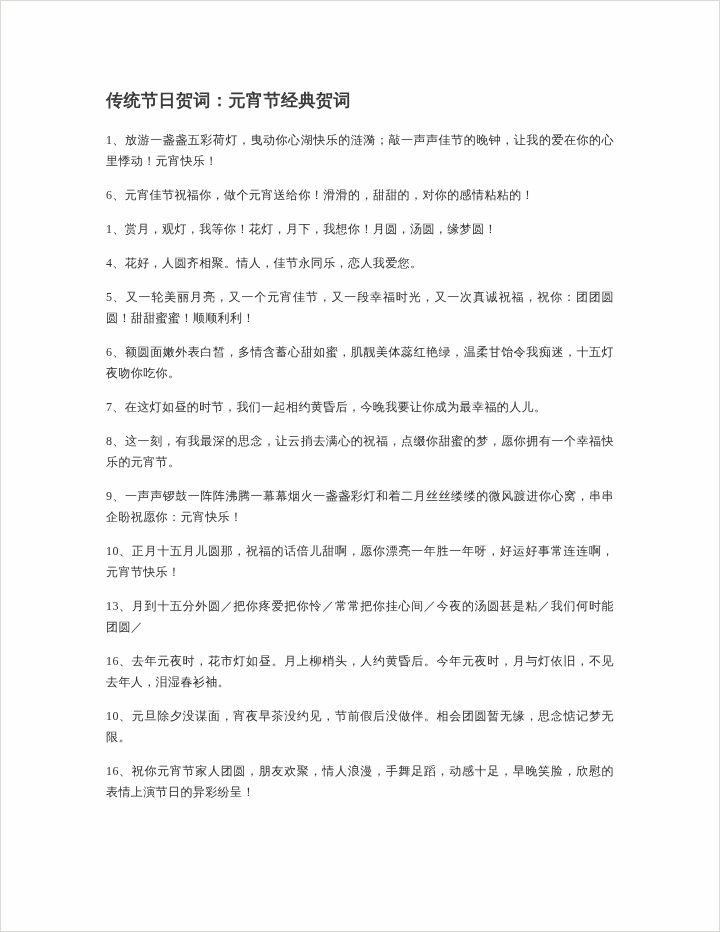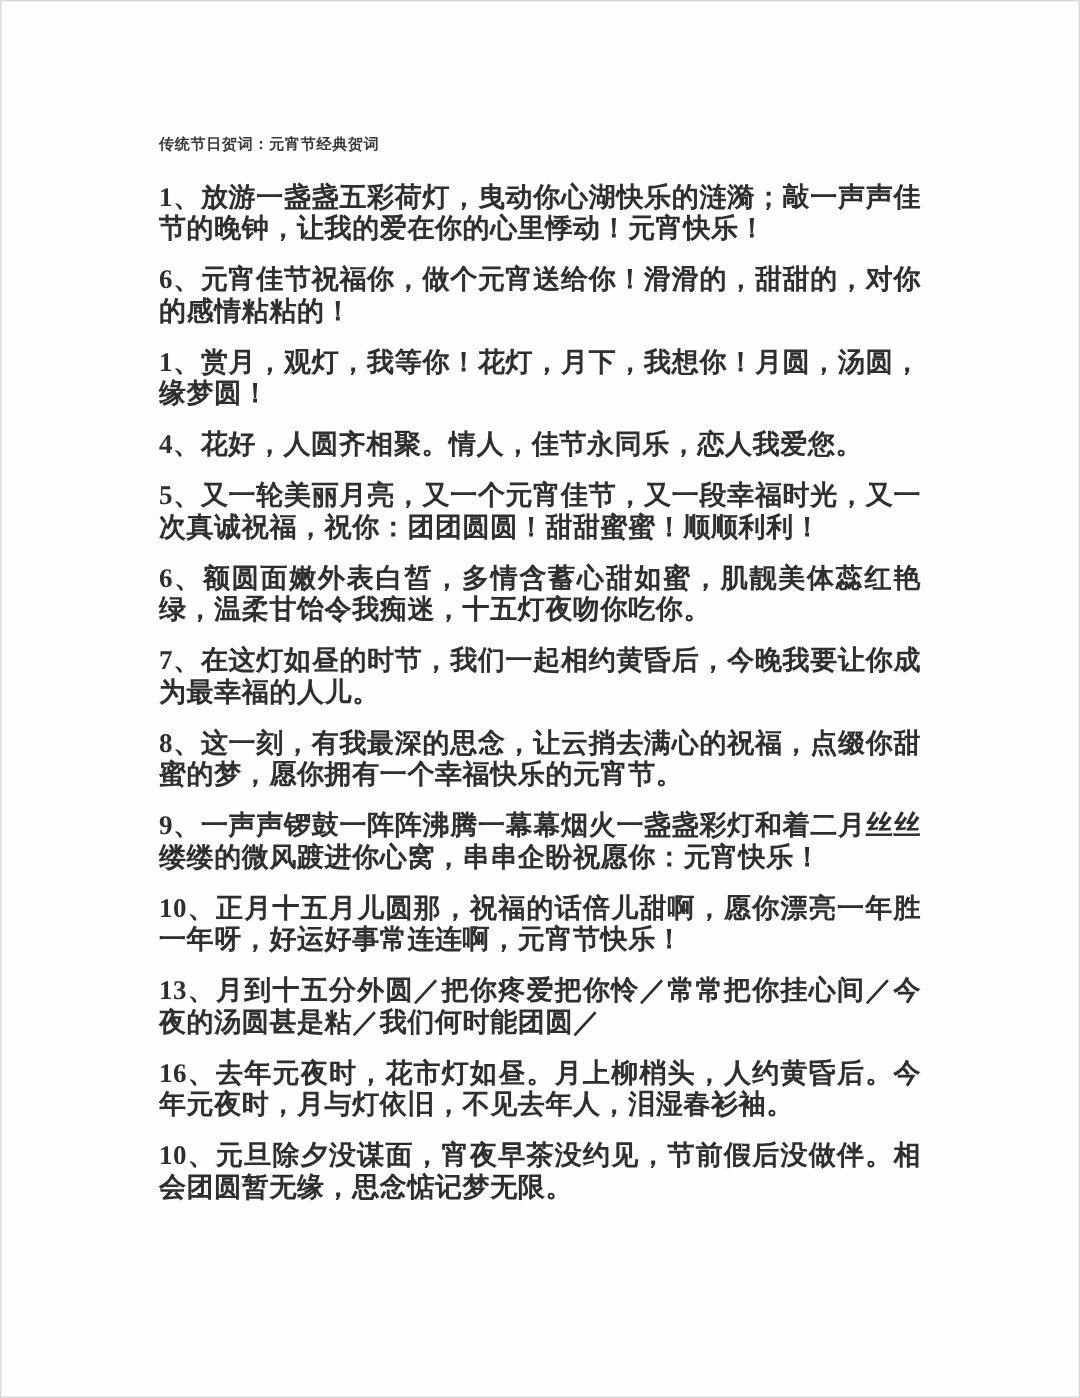--- a/index.html
+++ b/index.html
@@ -14,29 +14,29 @@
     box-sizing: border-box;
     width: 720px;
     height: 932px;
     background: #fefefe;
     border: 1px solid #d9d9d6;
     padding: 88px 105px 40px 105px;
     font-family: "Liberation Serif", "DejaVu Serif", serif;
     color: #2f2f2f;
   }
   .doc-title {
-    font-size: 10px;
+    font-size: 17px;
     font-weight: 700;
     margin: 0 0 18px 0;
     color: #3a3a3a;
     letter-spacing: 0.5px;
   }
   .para {
-    font-size: 18px;
-    font-weight: 700;
+    font-size: 12px;
+    font-weight: 400;
     line-height: 21px;
     margin: 0 0 13px 0;
     text-align: justify;
     letter-spacing: 0.4px;
     word-break: break-all;
   }
 </style>
 </head>
 <body>
 
@@ -49,14 +49,15 @@
       <p class="para">4、花好，人圆齐相聚。情人，佳节永同乐，恋人我爱您。</p>
       <p class="para">5、又一轮美丽月亮，又一个元宵佳节，又一段幸福时光，又一次真诚祝福，祝你：团团圆圆！甜甜蜜蜜！顺顺利利！</p>
       <p class="para">6、额圆面嫩外表白皙，多情含蓄心甜如蜜，肌靓美体蕊红艳绿，温柔甘饴令我痴迷，十五灯夜吻你吃你。</p>
       <p class="para">7、在这灯如昼的时节，我们一起相约黄昏后，今晚我要让你成为最幸福的人儿。</p>
       <p class="para">8、这一刻，有我最深的思念，让云捎去满心的祝福，点缀你甜蜜的梦，愿你拥有一个幸福快乐的元宵节。</p>
       <p class="para">9、一声声锣鼓一阵阵沸腾一幕幕烟火一盏盏彩灯和着二月丝丝缕缕的微风踱进你心窝，串串企盼祝愿你：元宵快乐！</p>
       <p class="para">10、正月十五月儿圆那，祝福的话倍儿甜啊，愿你漂亮一年胜一年呀，好运好事常连连啊，元宵节快乐！</p>
       <p class="para">13、月到十五分外圆／把你疼爱把你怜／常常把你挂心间／今夜的汤圆甚是粘／我们何时能团圆／</p>
       <p class="para">16、去年元夜时，花市灯如昼。月上柳梢头，人约黄昏后。今年元夜时，月与灯依旧，不见去年人，泪湿春衫袖。</p>
       <p class="para">10、元旦除夕没谋面，宵夜早茶没约见，节前假后没做伴。相会团圆暂无缘，思念惦记梦无限。</p>
+      <p class="para">16、祝你元宵节家人团圆，朋友欢聚，情人浪漫，手舞足蹈，动感十足，早晚笑脸，欣慰的表情上演节日的异彩纷呈！</p>
     </div>
 </div>
 
 </body></html>

